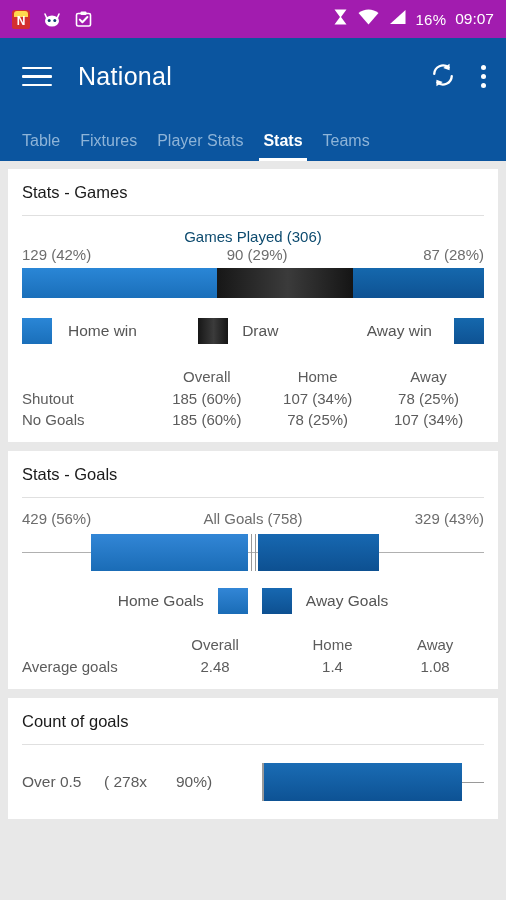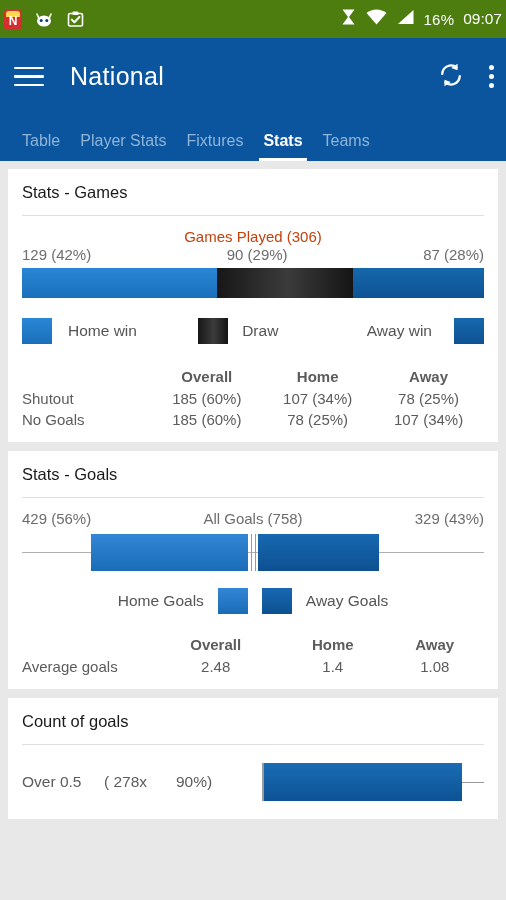--- a/index.html
+++ b/index.html
@@ -6,22 +6,22 @@
   html, body { width:506px; height:900px; }
   body {
     font-family:"Liberation Sans", sans-serif;
     background:#e8e8e8;
     overflow:hidden;
     -webkit-font-smoothing:antialiased;
   }
 
   
   .statusbar {
-    height:38px; background:#4d7c0f;
-    display:flex; align-items:center; padding:0 4px;
+    height:38px; background:#a21caf;
+    display:flex; align-items:center; padding:0 12px;
     color:#fff;
     gap:8px;
   }
   .sb-left { display:flex; align-items:center; gap:12px; }
   .sb-right { margin-left:auto; display:flex; align-items:center; gap:9px; }
   .sb-text { font-size:15px; letter-spacing:.2px; }
   .sb-time { font-size:15.5px; }
   .ic-n {
     width:18px; height:19px; border-radius:3px 3px 2px 2px;
     background:#d32f2f; position:relative; overflow:hidden;
@@ -34,21 +34,21 @@
     content:"N"; position:absolute; left:0; right:0; bottom:0px;
     text-align:center; font-size:12px; font-weight:bold; color:#fff;
     line-height:15px;
   }
   .ic-robot { width:20px; height:19px; position:relative; }
   .ic-clip { width:19px; height:19px; position:relative; }
 
   
   .appbar {
     height:77px; background:#0b559f;
-    display:flex; align-items:center; padding:0 14px; color:#fff;
+    display:flex; align-items:center; padding:0 22px; color:#fff;
   }
   .hamburger { width:30px; display:flex; flex-direction:column; gap:6px; cursor:pointer; }
   .hamburger span { display:block; height:2.5px; background:#fff; border-radius:1px; }
   .app-title { font-size:25px; margin-left:26px; font-weight:400; letter-spacing:.3px; }
   .appbar-actions { margin-left:auto; display:flex; align-items:center; gap:22px; }
   .dots { width:5px; display:flex; flex-direction:column; gap:4px; cursor:pointer; padding:2px; }
   .dots i { width:5px; height:5px; border-radius:50%; background:#fff; display:block; }
 
   
   .tabs {
@@ -67,39 +67,39 @@
 
   
   .content { background:#e8e8e8; height:766px; overflow:hidden; padding-top:8px; }
   .card {
     background:#fff; margin:0 8px 9px 8px; padding:14px 14px 12px 14px;
   }
   .card-title { font-size:16.5px; color:#1a1a1a; margin-bottom:13px; }
   .divider { height:1px; background:#e0e0e0; margin-bottom:12px; }
 
   
-  .gp-caption { text-align:center; font-size:15px; color:#c2410c;margin-top:11px; }
+  .gp-caption { text-align:center; font-size:15px; color:#0c4a6e;margin-top:11px; }
   .gp-labels {
     display:flex; justify-content:space-between; font-size:15px;
     color:#6d6d6d; margin-top:1px; margin-bottom:5px;
   }
   .stackbar { height:30px; display:flex; width:100%; }
   .seg-home { background:linear-gradient(to bottom,#2a86d6,#1a6fba); }
   .seg-draw { background:linear-gradient(to right,#171717,#3b3b3b 52%,#151515); }
   .seg-away { background:linear-gradient(to bottom,#1568ad,#0e5293); }
 
   .legend { display:flex; align-items:center; margin-top:20px; font-size:15.5px; color:#555; }
   .sw { width:30px; height:26px; flex:none; }
   .legend-mid { margin-left:auto; margin-right:auto; display:flex; align-items:center; gap:14px;padding-left:17px; }
   .legend-l { display:flex; align-items:center; gap:16px; }
   .legend-r { margin-left:auto; display:flex; align-items:center; gap:22px; }
 
   
   .stable { width:100%; border-collapse:collapse; margin-top:22px; font-size:15px; color:#5c5c5c; }
-  .stable th { font-weight:700; padding:2px 0 3px 0; text-align:center; color:#5c5c5c; }
+  .stable th { font-weight:400; padding:2px 0 3px 0; text-align:center; color:#5c5c5c; }
   .stable td { padding:2px 0; text-align:center; }
   .stable td.rowlab, .stable th.rowlab { text-align:left; width:28%; }
 
   
   .goals-labels { display:flex; justify-content:space-between; align-items:baseline;
       font-size:15px; color:#6d6d6d; margin-bottom:3px; }
   .goals-chart { position:relative; height:44px; }
   .axis-line { position:absolute; left:0; right:0; top:22px; height:1px; background:#b0b0b0; }
   .gbar { position:absolute; top:4px; height:37px; }
   .gbar-home { background:linear-gradient(to bottom,#3286d6,#1a6cb6); }
@@ -179,22 +179,22 @@
     <span class="dots">
       <i></i>
         <i></i>
         <i></i>
     </span>
   </div>
 </div>
 
 <div class="tabs">
   <div class="tab">Table</div>
+  <div class="tab">Fixtures</div>
   <div class="tab">Player Stats</div>
-  <div class="tab">Fixtures</div>
   <div class="tab active">Stats</div>
   <div class="tab">Teams</div>
 </div>
 
 <div class="content">
 
   <div class="card">
     <div class="card-title">Stats - Games</div>
     <div class="divider"></div>
 

